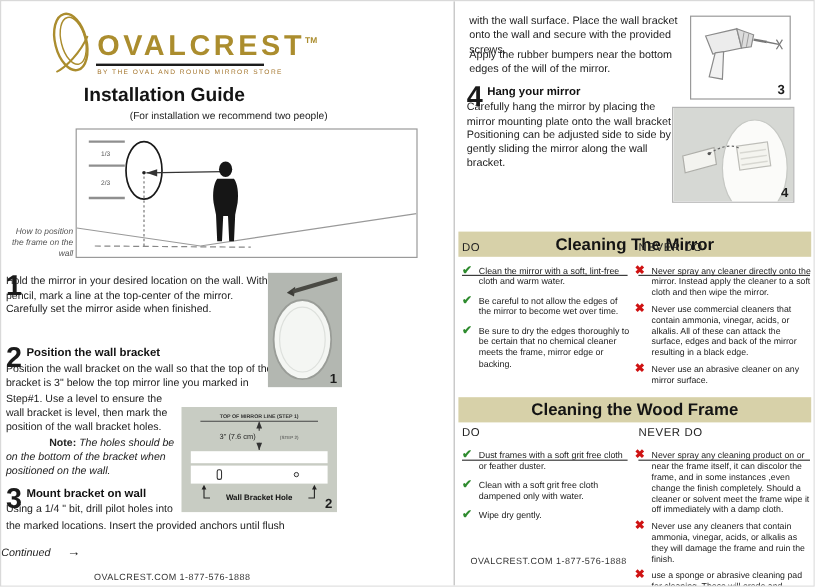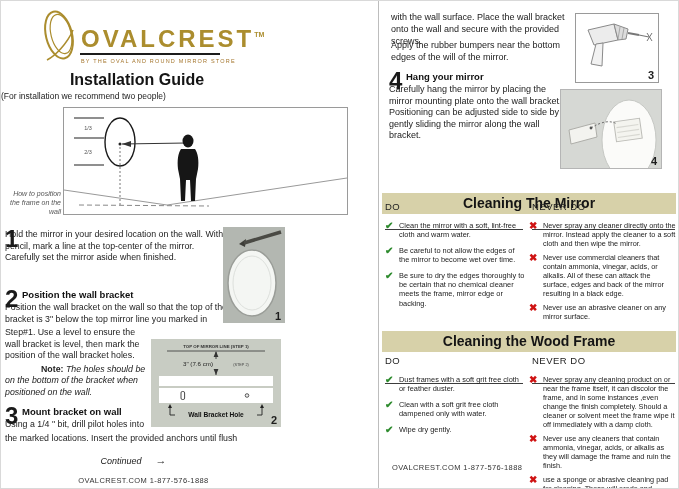--- a/index.html
+++ b/index.html
@@ -13,21 +13,21 @@
   
   .logo-o{position:absolute;left:36px;top:5px;}
   .logo-text{position:absolute;left:80px;top:24px;font-size:24px;font-weight:bold;
              letter-spacing:3px;color:#ab8d2e;}
   .logo-tm{font-size:7px;vertical-align:10px;letter-spacing:0;}
   .logo-rule{position:absolute;left:79px;top:52px;width:140px;height:2px;background:#1c1c1c;}
   .tagline{position:absolute;left:80px;top:57px;font-size:5.5px;letter-spacing:1.2px;color:#a4752c;}
 
   .title{position:absolute;left:0;top:70px;width:272px;text-align:center;
          font-size:16px;font-weight:bold;color:#141414;}
-  .subtitle{position:absolute;left:0;top:90px;width:272px;text-align:left;font-size:8.5px;color:#222;}
+  .subtitle{position:absolute;left:0;top:90px;width:272px;text-align:right;font-size:8.5px;color:#222;}
 
   .diagram-box{position:absolute;left:62px;top:106px;width:283px;height:106px;
                border:1px solid #9a9a9a;background:#fff;}
   .diagram-caption{position:absolute;left:2px;top:188px;width:58px;font-size:7px;
                    font-style:italic;color:#555;text-align:right;line-height:9px;}
 
   .step{position:absolute;left:4px;width:226px;}
   .step-num{position:absolute;left:0;top:0;font-size:24px;font-weight:600;color:#1a1a1a;line-height:24px;}
   .step-head{display:block;margin-left:17px;font-size:9.5px;font-weight:bold;color:#111;padding-top:2px;}
   .step-body{font-size:8.8px;line-height:11.5px;color:#222;margin-top:2px;}
@@ -35,21 +35,21 @@
   .note-label{font-weight:bold;font-style:normal;margin-left:36px;}
   .note-text{font-style:italic;}
 
   .figure{position:absolute;overflow:hidden;}
   .fig-label{position:absolute;right:4px;bottom:1px;font-size:11px;font-weight:bold;color:#1d1d1d;}
   .fig1{left:222px;top:226px;width:62px;height:96px;}
   .fig2{left:150px;top:338px;width:130px;height:88px;}
   .fig3{left:196px;top:12px;width:82px;height:68px;border:1px solid #9a9a9a;background:#fff;}
   .fig4{left:181px;top:88px;width:100px;height:78px;border:1px solid #b5b5b5;}
 
-  .continued{position:absolute;left:0;top:453px;width:265px;text-align:center;
+  .continued{position:absolute;left:0;top:453px;width:265px;
              font-size:9px;font-style:italic;color:#222;}
   .continued .arrow{font-style:normal;font-weight:bold;font-size:11px;margin-left:14px;}
   .footer-left{position:absolute;left:0;top:475px;width:285px;text-align:center;
                font-size:7.5px;letter-spacing:.4px;color:#333;}
   .footer-right{position:absolute;left:13px;top:462px;font-size:7.5px;letter-spacing:.4px;color:#333;}
 
   
   .intro{position:absolute;left:12px;width:178px;font-size:9px;line-height:12px;color:#222;}
   .p1{top:10px;} .p2{top:38px;}
   .step4{position:absolute;left:10px;top:68px;width:182px;}

